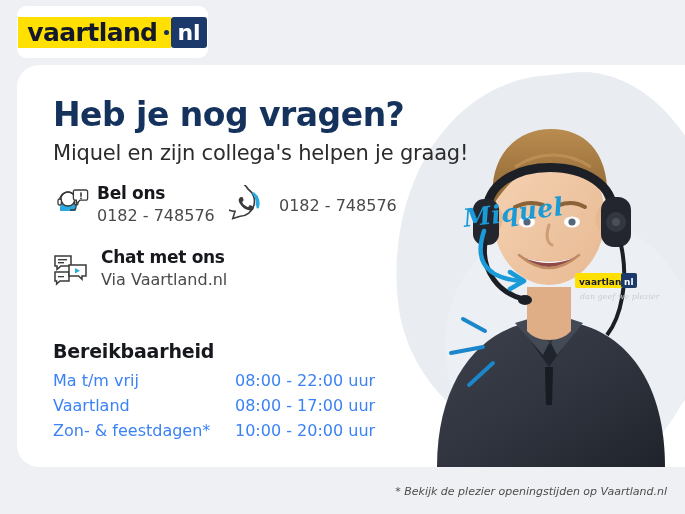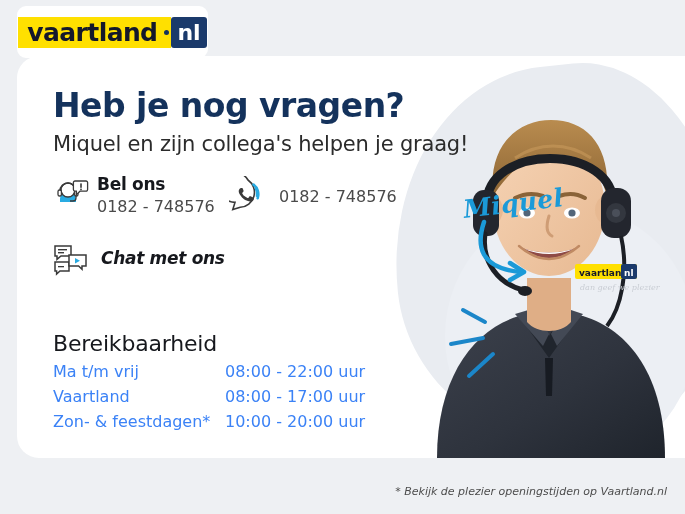--- a/index.html
+++ b/index.html
@@ -74,21 +74,21 @@
     line-height: 31px;
     padding: 0 6px;
     border-radius: 3px;
     font-family: "DejaVu Sans", sans-serif;
   }
 
   
   .card {
     position: absolute;
     left: 17px;
-    top: 56px;
+    top: 65px;
     width: 668px;
     height: 402px;
     background: #ffffff;
     border-top-left-radius: 22px;
     border-bottom-left-radius: 22px;
     overflow: hidden;
   }
 
   
   .blob {
@@ -136,21 +136,21 @@
 
   
   .contact {
     position: absolute;
     display: flex;
     align-items: center;
     gap: 12px;
   }
   .c-call  { left: 34px;  top: 120px; gap: 8px; }
   .c-wa    { left: 212px; top: 120px; }
-  .c-chat  { left: 34px;  top: 184px; font-style: italic; }
+  .c-chat  { left: 34px;  top: 184px; }
 
   .c-icon {
     width: 38px;
     height: 38px;
     flex: 0 0 38px;
     position: relative;
   }
   .c-text { line-height: 1.05; }
   .c-title {
     color: #16181d;
@@ -167,40 +167,40 @@
     margin-top: 5px;
     white-space: nowrap;
   }
 
   
   .hours-title {
     position: absolute;
     left: 36px;
     top: 275px;
     color: #16181d;
-    font-size: 22px;
-    font-weight: normal;
+    font-size: 19px;
+    font-weight: bold;
     font-family: "DejaVu Sans", sans-serif;
     letter-spacing: -0.2px;
   }
   .hours {
     position: absolute;
     left: 36px;
     top: 303px;
     width: 330px;
   }
   .hours-row {
     display: flex;
     font-size: 16px;
     color: #3b82f6;
     font-family: "DejaVu Sans", sans-serif;
     line-height: 25px;
   }
   .hours-day  { width: 172px; flex: 0 0 172px; white-space: nowrap; }
-  .hours-time { white-space: nowrap; }
+  .hours-time { white-space: nowrap; margin-left: 10px; }
 
   
   .miquel-name {
     position: absolute;
     left: 446px;
     top: 133px;
     color: #1b9ad8;
     font-size: 25px;
     font-style: italic;
     font-weight: bold;
@@ -312,20 +312,21 @@
           <rect x="7" y="9" width="9" height="1.4" fill="#3a3a3a"></rect>
           <rect x="7" y="12" width="6" height="1.4" fill="#3a3a3a"></rect>
           <path d="M4 22 h14 v9 h-9 l-3.4 3 v-3 h-1.6 z" fill="#ffffff" stroke="#3a3a3a" stroke-width="1.5"></path>
           <rect x="7" y="26" width="6" height="1.3" fill="#3a3a3a"></rect>
           <path d="M18 15 h17 v11 h-4 v3.2 l-3.4 -3.2 h-9.6 z" fill="#ffffff" stroke="#3a3a3a" stroke-width="1.5"></path>
           <path d="M24 18 l5 2.8 -5 2.8 z" fill="#29abe2"></path>
         </svg>
       </div>
       <div class="c-text">
         <div class="c-title">Chat met ons</div>
+        <div class="c-sub">Via Vaartland.nl</div>
       </div>
     </div>
 
     <div class="hours-title">Bereikbaarheid</div>
     <div class="hours">
       <div class="hours-row">
         <span class="hours-day">Ma t/m vrij</span>
         <span class="hours-time">08:00 - 22:00 uur</span>
       </div>
       <div class="hours-row">

